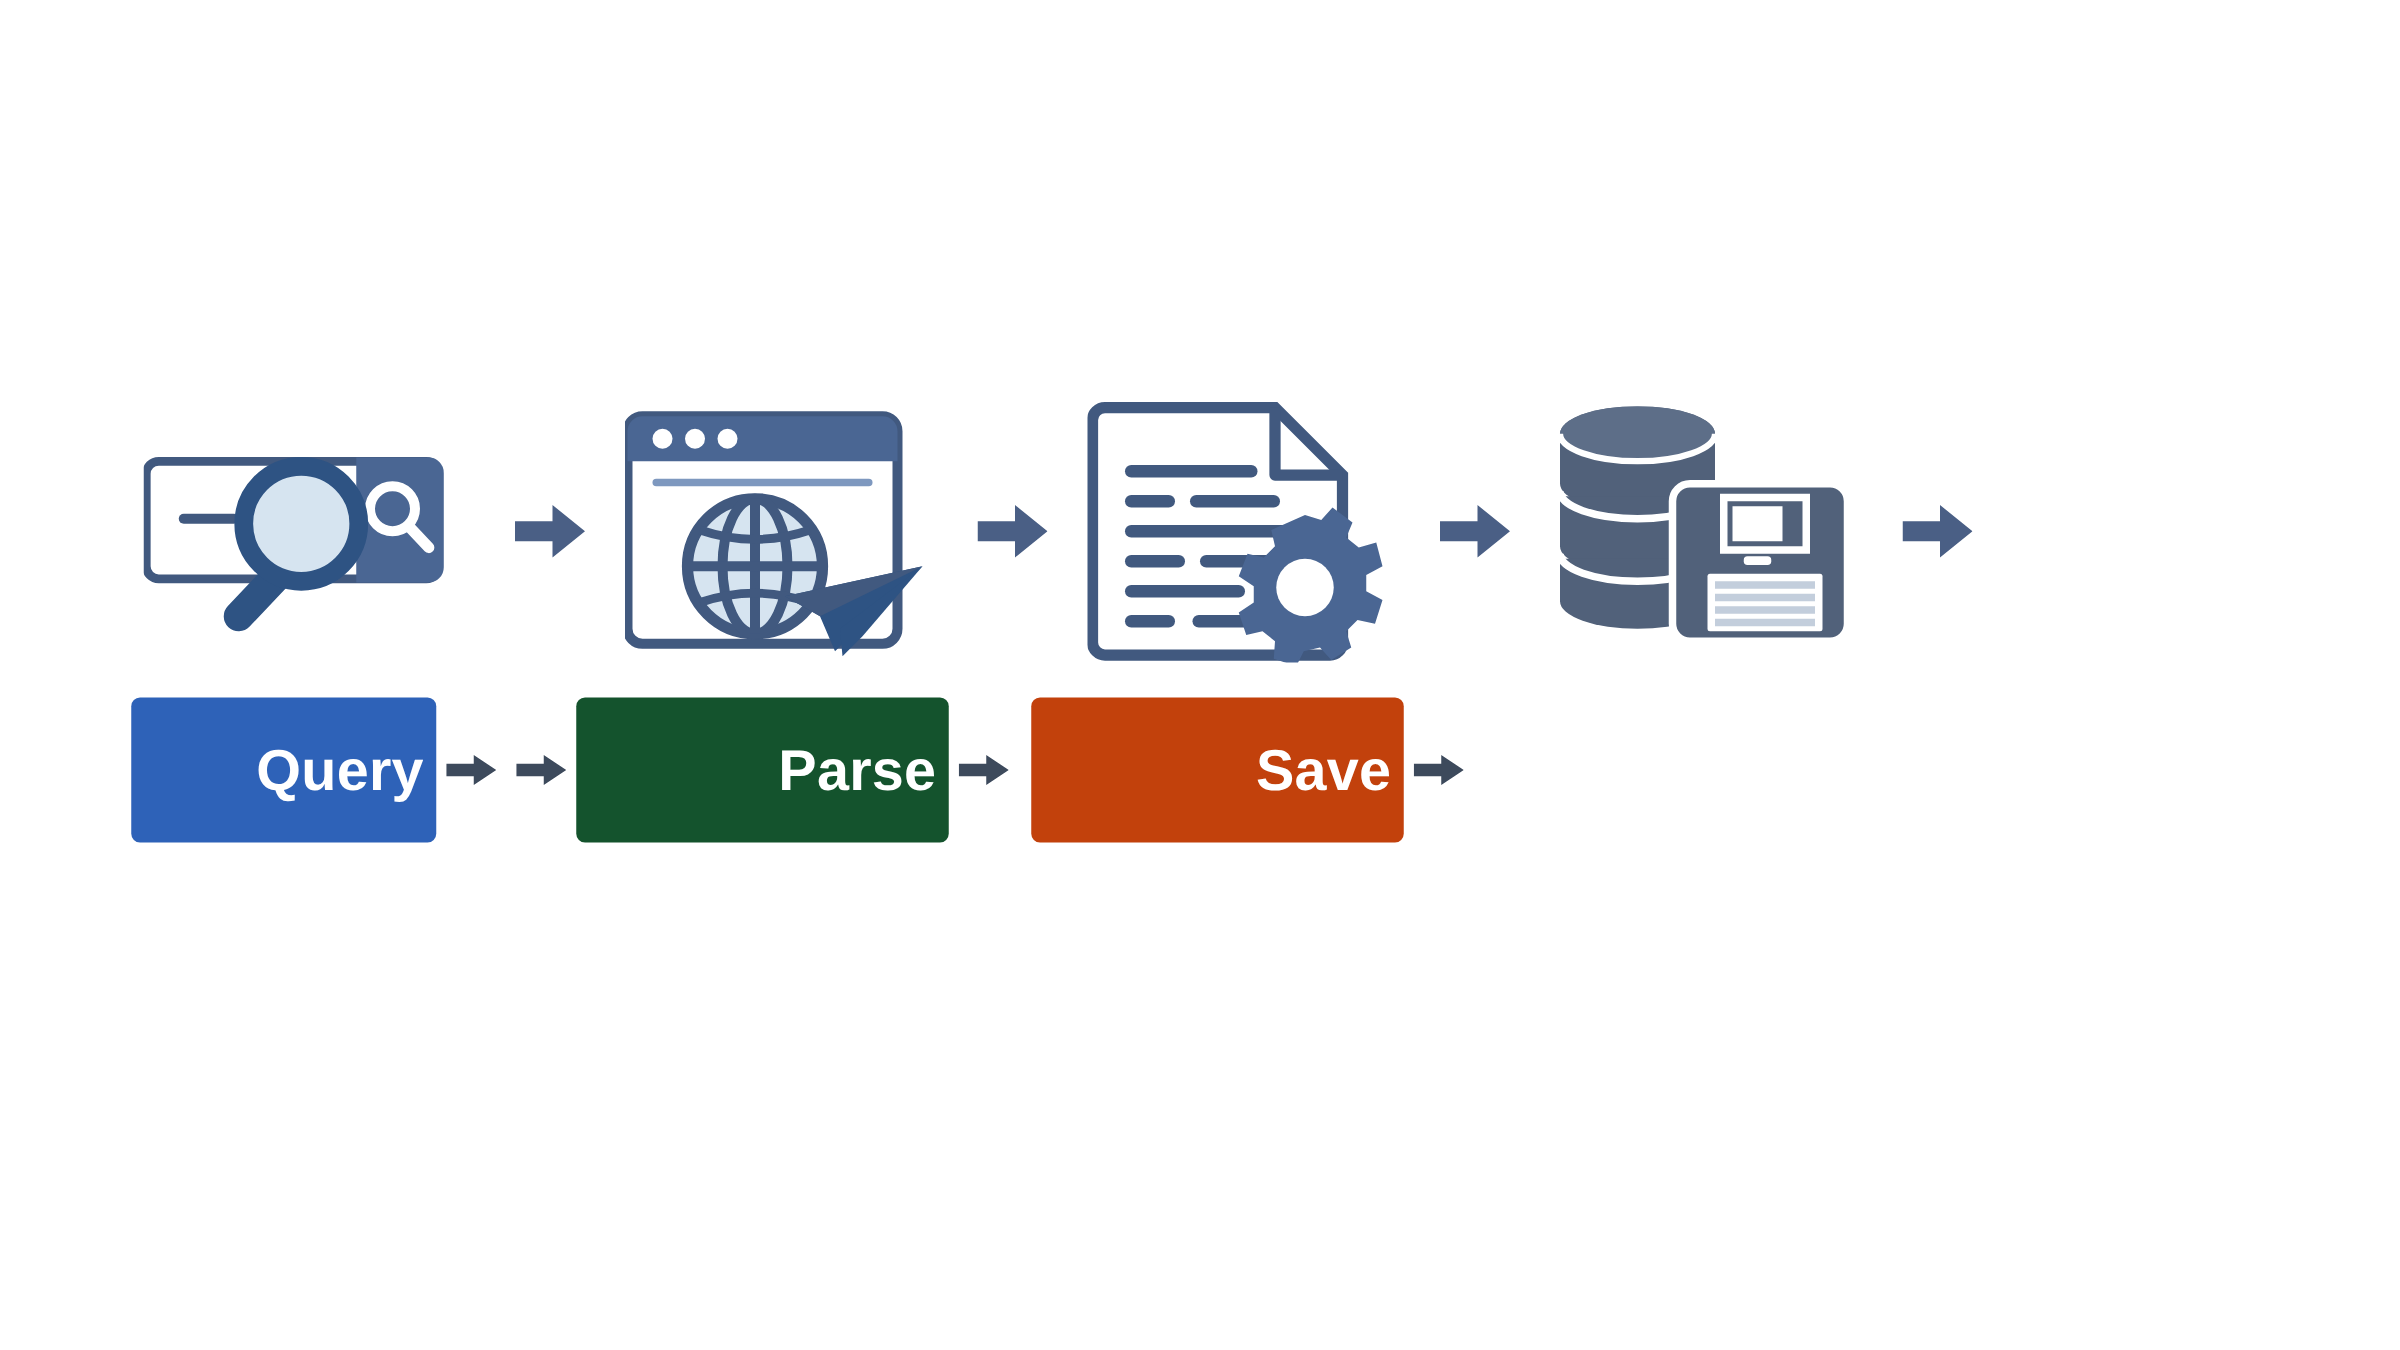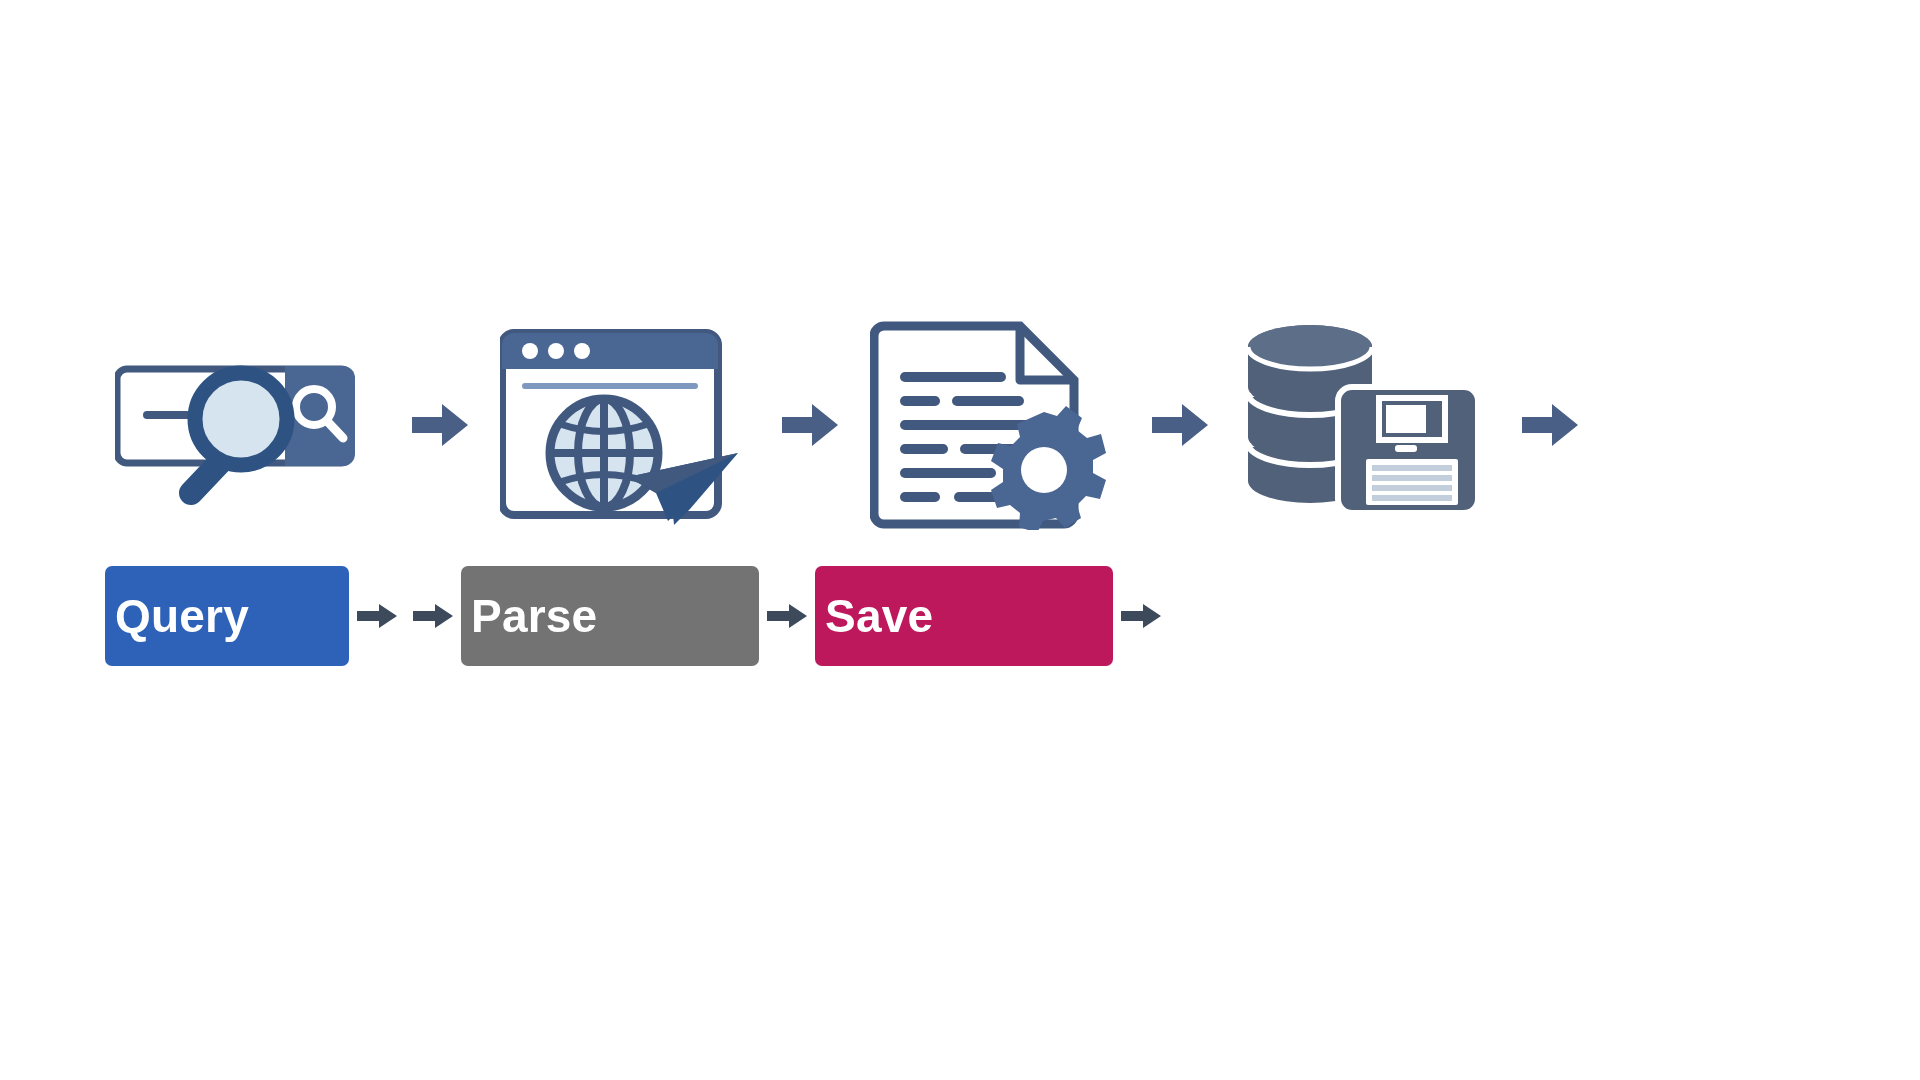--- a/index.html
+++ b/index.html
@@ -52,25 +52,25 @@
   .label-row {
     position: absolute;
     left: 105px;
     top: 568px;
     width: 1700px;
     height: 96px;
     display: flex;
     align-items: center;
   }
   .label-box {
-    height: 100px;
+    height: 116px;
     border-radius: 7px;
     display: flex;
     align-items: center;
-    justify-content: flex-start;
+    justify-content: flex-end;
     color: #ffffff;
     font-size: 46px;
     font-weight: bold;
     letter-spacing: 0.2px;
     flex: 0 0 auto;
     box-sizing: border-box;
     padding: 0 10px;
   }
   .small-arrow {
     flex: 0 0 auto;
@@ -222,31 +222,31 @@
       </svg>
     </div>
 
 
     <div class="small-arrow">
       <svg width="40" height="26" viewBox="0 0 40 26">
         <path d="M0 8 H22 V1 L40 13 L22 25 V18 H0 Z" fill="#3D4A5C"></path>
       </svg>
     </div>
 
-    <div class="label-box" style="width:298px;background:#737373;">
+    <div class="label-box" style="width:298px;background:#14532d;">
       <span>Parse</span>
     </div>
 
     <div class="small-arrow">
       <svg width="40" height="26" viewBox="0 0 40 26">
         <path d="M0 8 H22 V1 L40 13 L22 25 V18 H0 Z" fill="#3D4A5C"></path>
       </svg>
     </div>
 
-    <div class="label-box" style="width:298px;background:#be185d;">
+    <div class="label-box" style="width:298px;background:#c2410c;margin-left:10px;">
       <span>Save</span>
     </div>
 
     <div class="small-arrow">
       <svg width="40" height="26" viewBox="0 0 40 26">
         <path d="M0 8 H22 V1 L40 13 L22 25 V18 H0 Z" fill="#3D4A5C"></path>
       </svg>
     </div>
 
 

